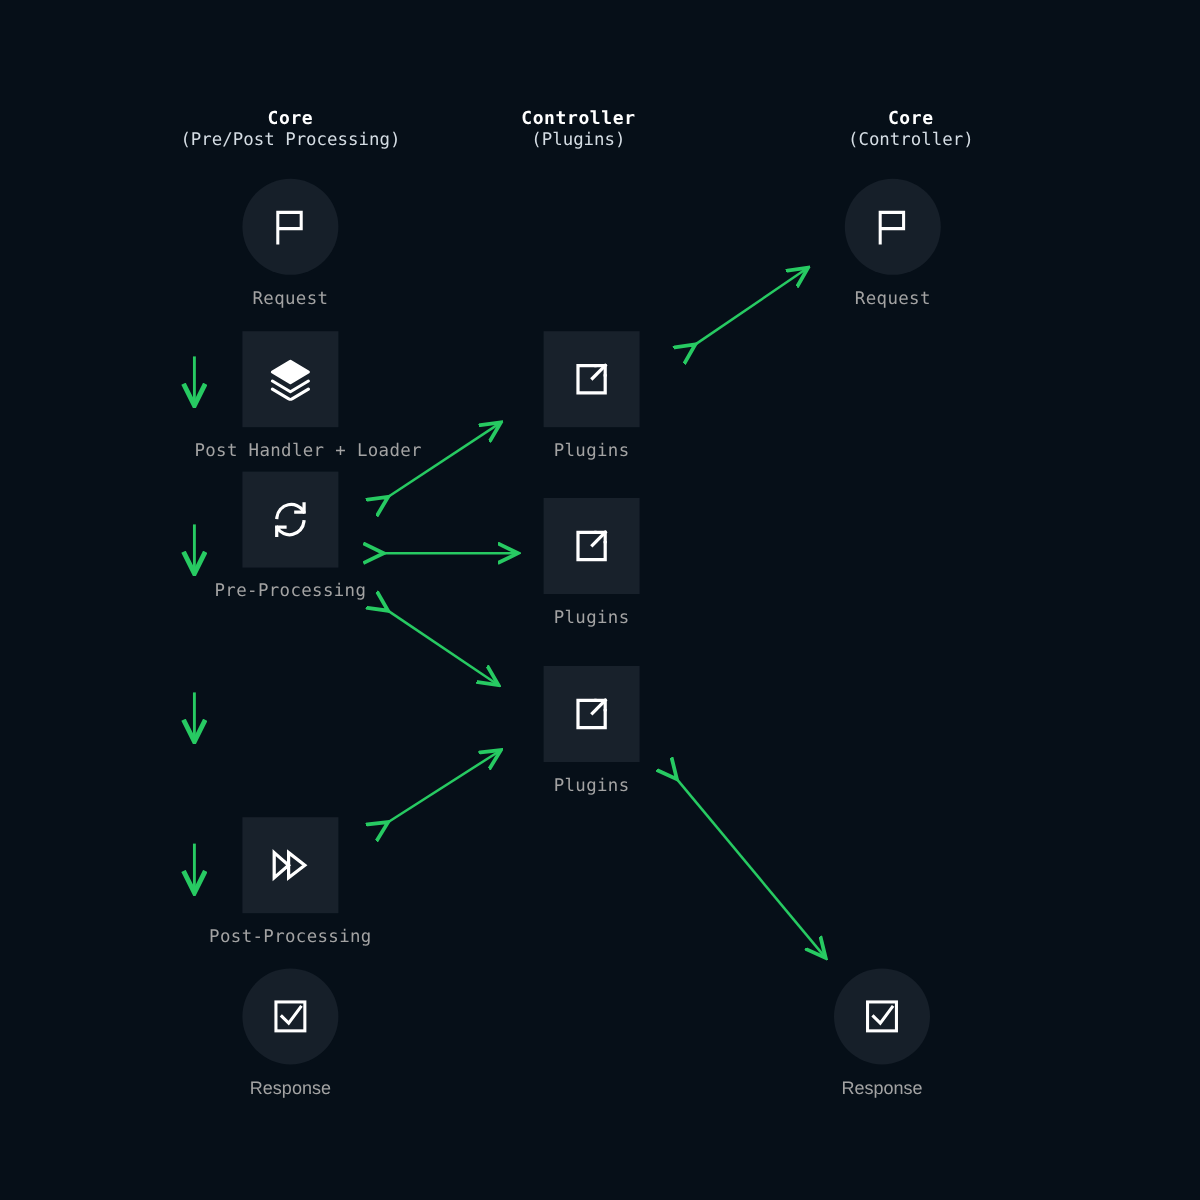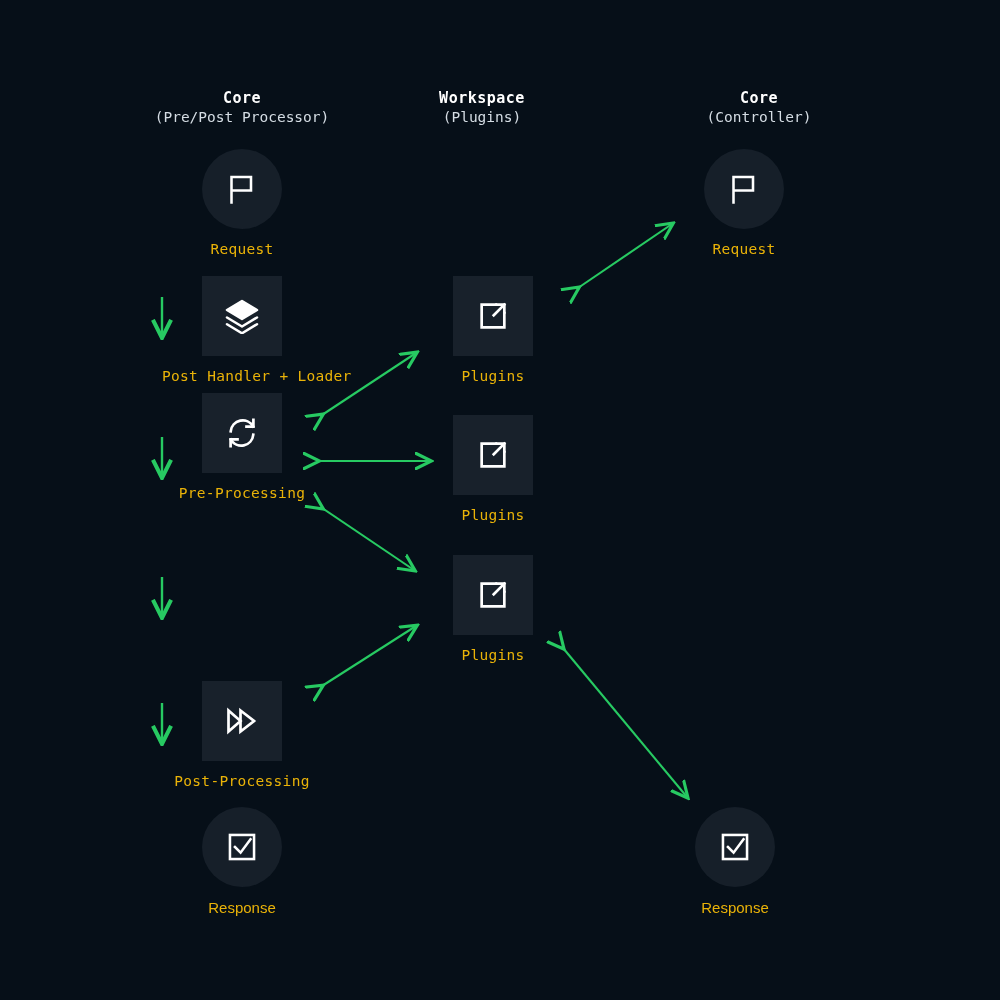--- a/index.html
+++ b/index.html
@@ -63,21 +63,21 @@
     justify-content: center;
   }
   .shape.circle {
     width: 80px;
     height: 80px;
     border-radius: 50%;
     background: #161f29;
   }
   .node-label {
     margin-top: 12px;
-    color: #eab308;
+    color: #a3a3a3;
     font-family: "DejaVu Sans Mono", "Liberation Mono", monospace;
     font-size: 14.5px;
     letter-spacing: 0.3px;
     white-space: nowrap;
   }
   .node-label.sans {
     font-family: Liberation Sans, sans-serif;
     font-size: 15px;
     letter-spacing: 0px;
   }
@@ -85,25 +85,25 @@
     display: block;
   }
 </style>
 </head>
 <body>
 
 <div id="canvas">
 
   <div class="col-header" style="left:142px; top:89px; width:200px;">
     <span>Core</span>
-    <span class="sub">(Pre/Post Processor)</span>
+    <span class="sub">(Pre/Post Processing)</span>
   </div>
 
   <div class="col-header" style="left:382px; top:89px; width:200px;">
-    <span>Workspace</span>
+    <span>Controller</span>
     <span class="sub">(Plugins)</span>
   </div>
 
   <div class="col-header" style="left:659px; top:89px; width:200px;">
     <span>Core</span>
     <span class="sub">(Controller)</span>
   </div>
 
   <svg class="arrow-layer" viewBox="0 0 1000 1000" xmlns="http://www.w3.org/2000/svg">
     <defs>

